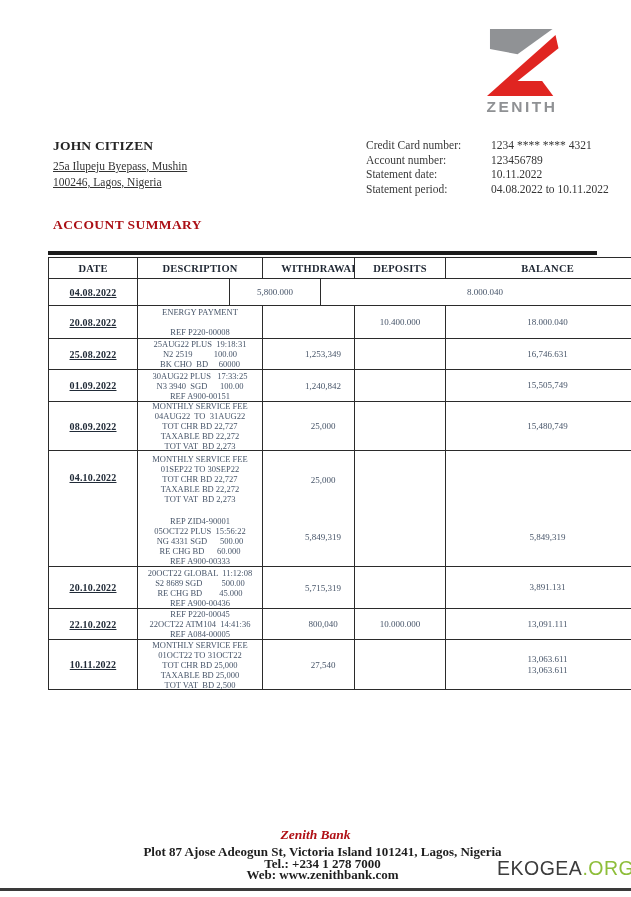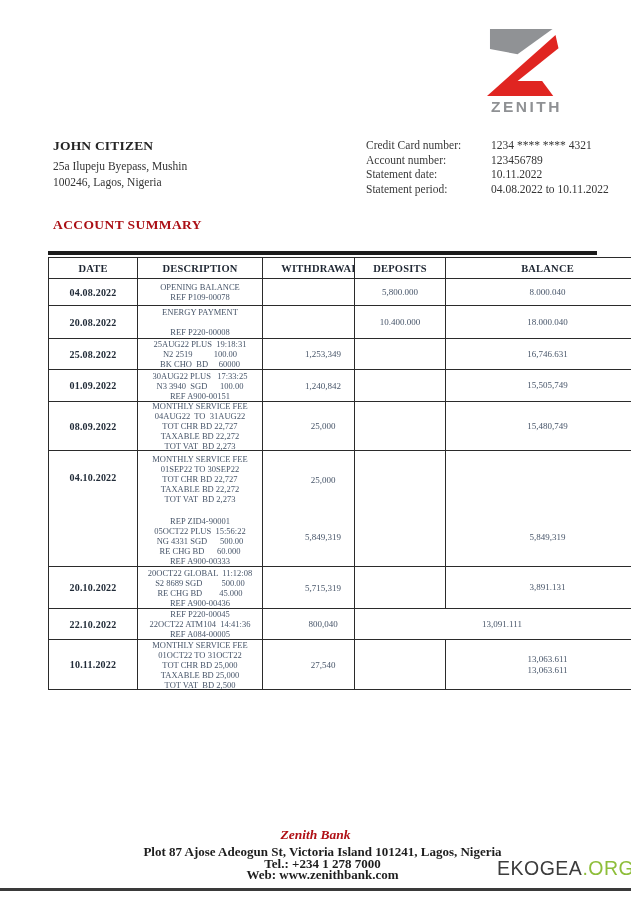--- a/index.html
+++ b/index.html
@@ -8,27 +8,27 @@
     position:relative; width:631px; height:897px; margin:0 auto;
     background:#ffffff; overflow:hidden;
     font-family:"Liberation Serif", serif; color:#333;
   }
 
   
   .logo { position:absolute; left:482px; top:26px; width:80px; text-align:center; }
   .logo svg { display:block; margin:0 auto; }
   .brand-word {
     margin-top:2px; font-family:"Liberation Sans", sans-serif;
-    font-size:15.5px; font-weight:bold; letter-spacing:2.5px; color:#8f9194;text-align:right;
+    font-size:15.5px; font-weight:bold; letter-spacing:2.5px; color:#8f9194;
   }
 
   
   .customer { position:absolute; left:53px; top:138px; }
   .customer-name { font-size:13.5px; font-weight:bold; color:#252525; margin-bottom:4px; letter-spacing:.2px; }
-  .customer-addr { font-size:11.5px; line-height:16px; color:#333; }
+  .customer-addr { font-size:11.5px; line-height:16px; color:#333;text-decoration:underline; }
 
   
   .meta { position:absolute; left:366px; top:138px; }
   .meta-row { display:flex; line-height:14.6px; font-size:11.5px; color:#3a3a3a; }
   .meta-label { width:108px; }
   .meta-value { color:#343434;margin-left:17px; }
 
   
   .section-title {
     position:absolute; left:53px; top:217px;
@@ -50,21 +50,21 @@
     display:flex; flex-direction:column; justify-content:center; align-items:center;
     text-align:center; overflow:hidden;
   }
   .c0 { width:88px; }
   .c1 { width:125px; border-left:1px solid #2b2b2b; }
   .c2 { width:92px;  border-left:1px solid #2b2b2b;padding-left:29px; }
   .c3 { width:91px;  border-left:1px solid #2b2b2b; }
   .c4 { flex:1;      border-left:1px solid #2b2b2b; }
   .head { height:20px; }
   .head .td { font-size:10.5px; font-weight:bold; color:#1f2733; letter-spacing:.2px; }
-  .date-cell { font-size:10px; font-weight:bold; color:#212b38; letter-spacing:.2px; }
+  .date-cell { font-size:10px; font-weight:bold; color:#212b38; letter-spacing:.2px;text-decoration:underline; }
   .desc-cell { font-size:8.5px; color:#475569; }
   .num-cell  { font-size:9px;  color:#475569; }
   .desc-line { white-space:pre; min-height:10px; line-height:10px; }
   .num-cell .desc-line { line-height:11px; min-height:11px; }
   .h27{height:27px}.h33{height:33px}.h31{height:31px}.h32{height:32px}
   .h49{height:49px}.h116{height:116px}.h42{height:42px}.h50{height:50px}
   
   .tr.tall .date-cell { justify-content:flex-start; padding-top:21px; }
   .seg { display:flex; flex-direction:column; justify-content:center; align-items:center; width:100%; }
   .seg-a { height:57px; }
@@ -131,24 +131,20 @@
     <div class="tr head">
       <div class="td c0">DATE</div>
       <div class="td c1">DESCRIPTION</div>
       <div class="td c2">WITHDRAWALS</div>
       <div class="td c3">DEPOSITS</div>
       <div class="td c4">BALANCE</div>
     </div>
 
     <div class="tr h27">
       <div class="td c0 date-cell">04.08.2022</div>
-      <div class="td c1 desc-cell">
-          <div class="desc-line">OPENING BALANCE</div>
-          <div class="desc-line">REF P109-00078</div>
-        </div>
       <div class="td c2 num-cell"></div>
       <div class="td c3 num-cell">5,800.000</div>
       <div class="td c4 num-cell">
           <div class="desc-line">8.000.040</div>
         </div>
     </div>
 
     <div class="tr h33">
       <div class="td c0 date-cell">20.08.2022</div>
       <div class="td c1 desc-cell">
@@ -258,20 +254,21 @@
     </div>
 
     <div class="tr h31">
       <div class="td c0 date-cell">22.10.2022</div>
       <div class="td c1 desc-cell">
           <div class="desc-line">REF P220-00045</div>
           <div class="desc-line">22OCT22 ATM104  14:41:36</div>
           <div class="desc-line">REF A084-00005</div>
         </div>
       <div class="td c2 num-cell">800,040</div>
+      <div class="td c3 num-cell">10.000.000</div>
       <div class="td c4 num-cell">
           <div class="desc-line">13,091.111</div>
         </div>
     </div>
 
     <div class="tr h50">
       <div class="td c0 date-cell">10.11.2022</div>
       <div class="td c1 desc-cell">
           <div class="desc-line">MONTHLY SERVICE FEE</div>
           <div class="desc-line">01OCT22 TO 31OCT22</div>

